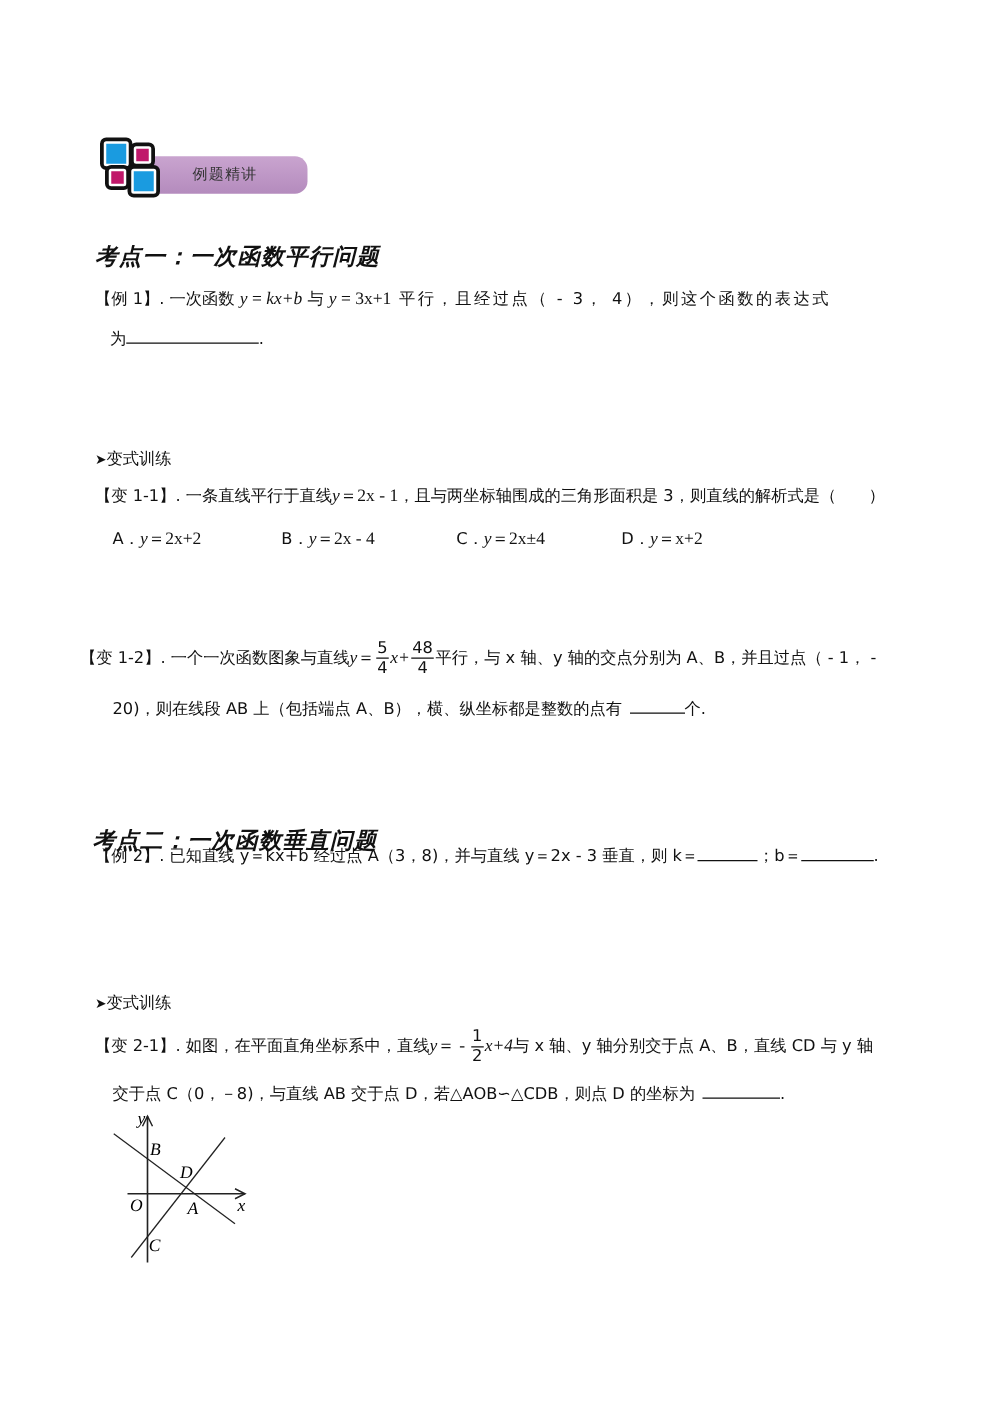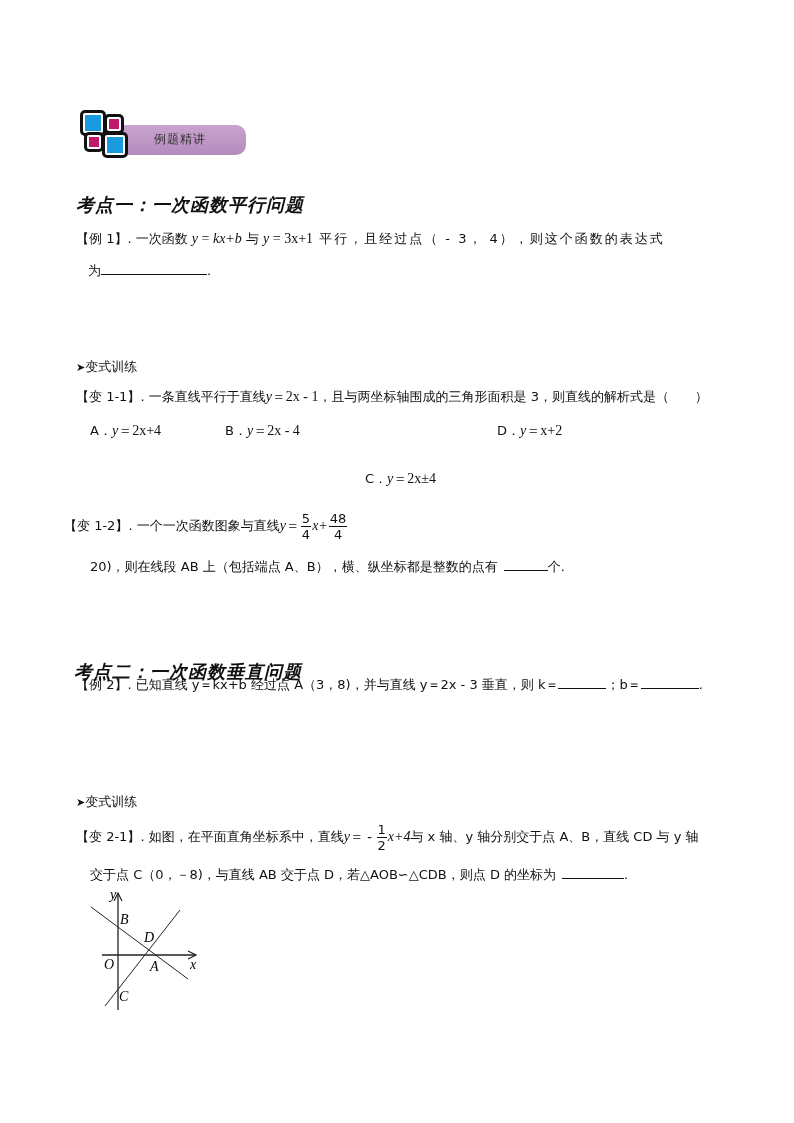--- a/index.html
+++ b/index.html
@@ -57,27 +57,27 @@
 </div>
 
 <div class="abs" style="left:76px;top:358px;">
   <span class="triangle-bullet">➤</span><span>变式训练</span>
 </div>
 
 <div class="abs" style="left:76px;top:388px;">
   <span>【变 1-1】</span><span>. 一条直线平行于直线</span><span class="m">y</span><span class="n">＝2x - 1</span><span>，且与两坐标轴围成的三角形面积是 3，则直线的解析式是（　　）</span>
 </div>
 
-<div class="abs" style="left:90px;top:422px;"><span>A．</span><span class="m">y</span><span class="n">＝2x+4</span></div>
+<div class="abs" style="left:90px;top:422px;"><span>A．</span><span class="m">y</span><span class="n">＝2x+2</span></div>
 <div class="abs" style="left:225px;top:422px;"><span>B．</span><span class="m">y</span><span class="n">＝2x - 4</span></div>
-<div class="abs" style="left:365px;top:422px;margin-top:48px;"><span>C．</span><span class="m">y</span><span class="n">＝2x±4</span></div>
+<div class="abs" style="left:365px;top:422px;"><span>C．</span><span class="m">y</span><span class="n">＝2x±4</span></div>
 <div class="abs" style="left:497px;top:422px;"><span>D．</span><span class="m">y</span><span class="n">＝x+2</span></div>
 
 <div class="abs" style="left:64px;top:512px;">
-  <span>【变 1-2】</span><span>. 一个一次函数图象与直线</span><span class="m">y</span><span class="n">＝</span><span class="frac"><span class="num">5</span><span class="den">4</span></span><span class="m">x+</span><span class="frac"><span class="num">48</span><span class="den">4</span></span>
+  <span>【变 1-2】</span><span>. 一个一次函数图象与直线</span><span class="m">y</span><span class="n">＝</span><span class="frac"><span class="num">5</span><span class="den">4</span></span><span class="m">x+</span><span class="frac"><span class="num">48</span><span class="den">4</span></span><span>平行，与 x 轴、y 轴的交点分别为 A、B，并且过点（ - 1， -</span>
 </div>
 <div class="abs" style="left:90px;top:558px;">
   <span>20)，则在线段 AB 上（包括端点 A、B），横、纵坐标都是整数的点有</span><span class="blank" style="width:44px;margin-left:6px;"></span><span>个.</span>
 </div>
 
 <div class="abs bold-title" style="left:74px;top:660px;">考点二：一次函数垂直问题</div>
 
 <div class="abs" style="left:76px;top:676px;">
   <span>【例 2】</span><span>. 已知直线 y＝kx+b 经过点 A（3，8)，并与直线 y＝2x - 3 垂直，则 k＝</span><span class="blank" style="width:48px;"></span><span>；b＝</span><span class="blank" style="width:58px;"></span><span>.</span>
 </div>

